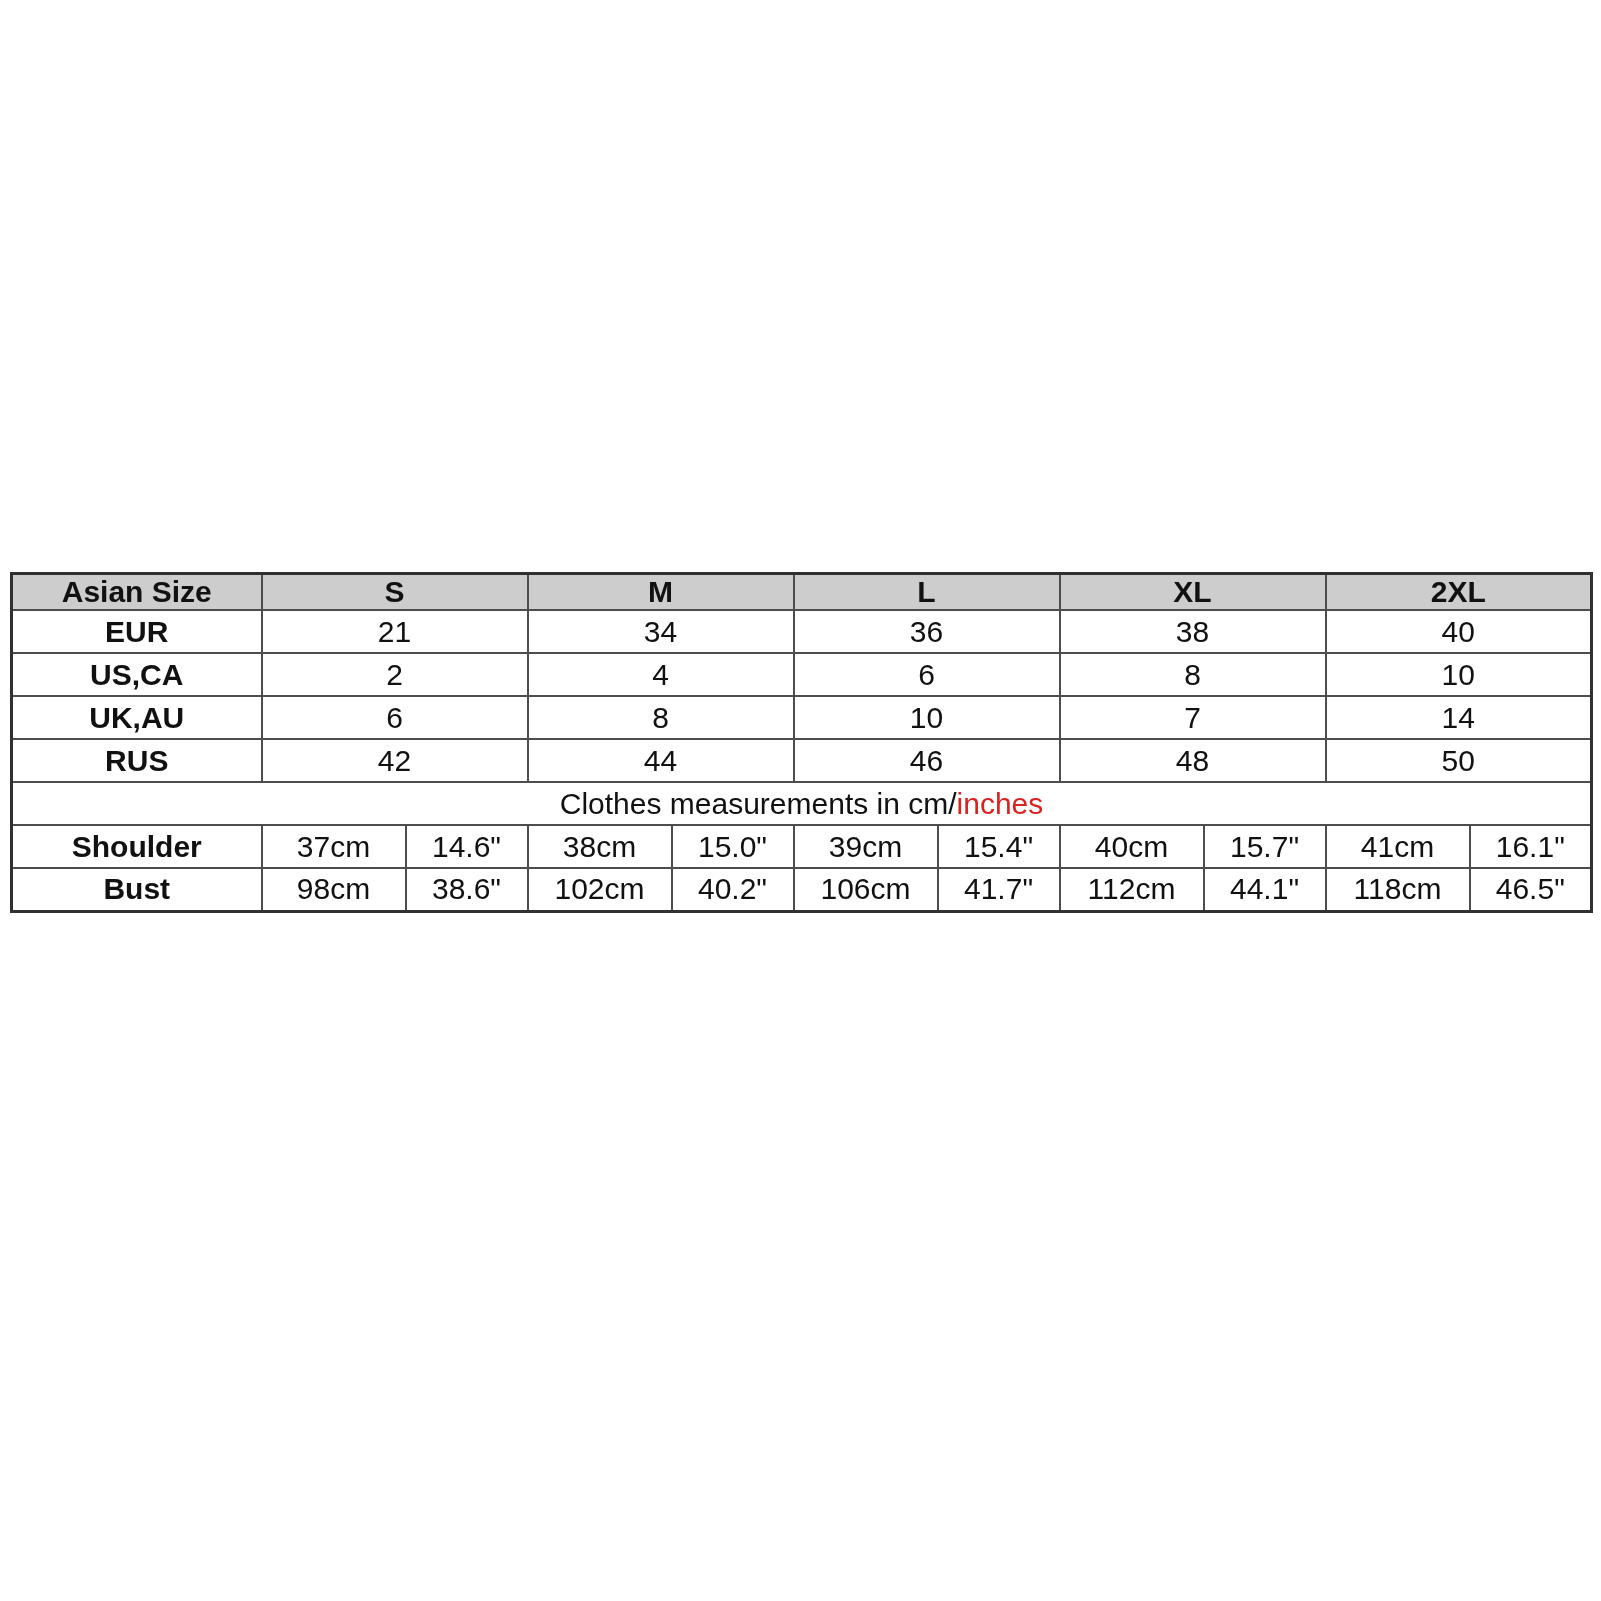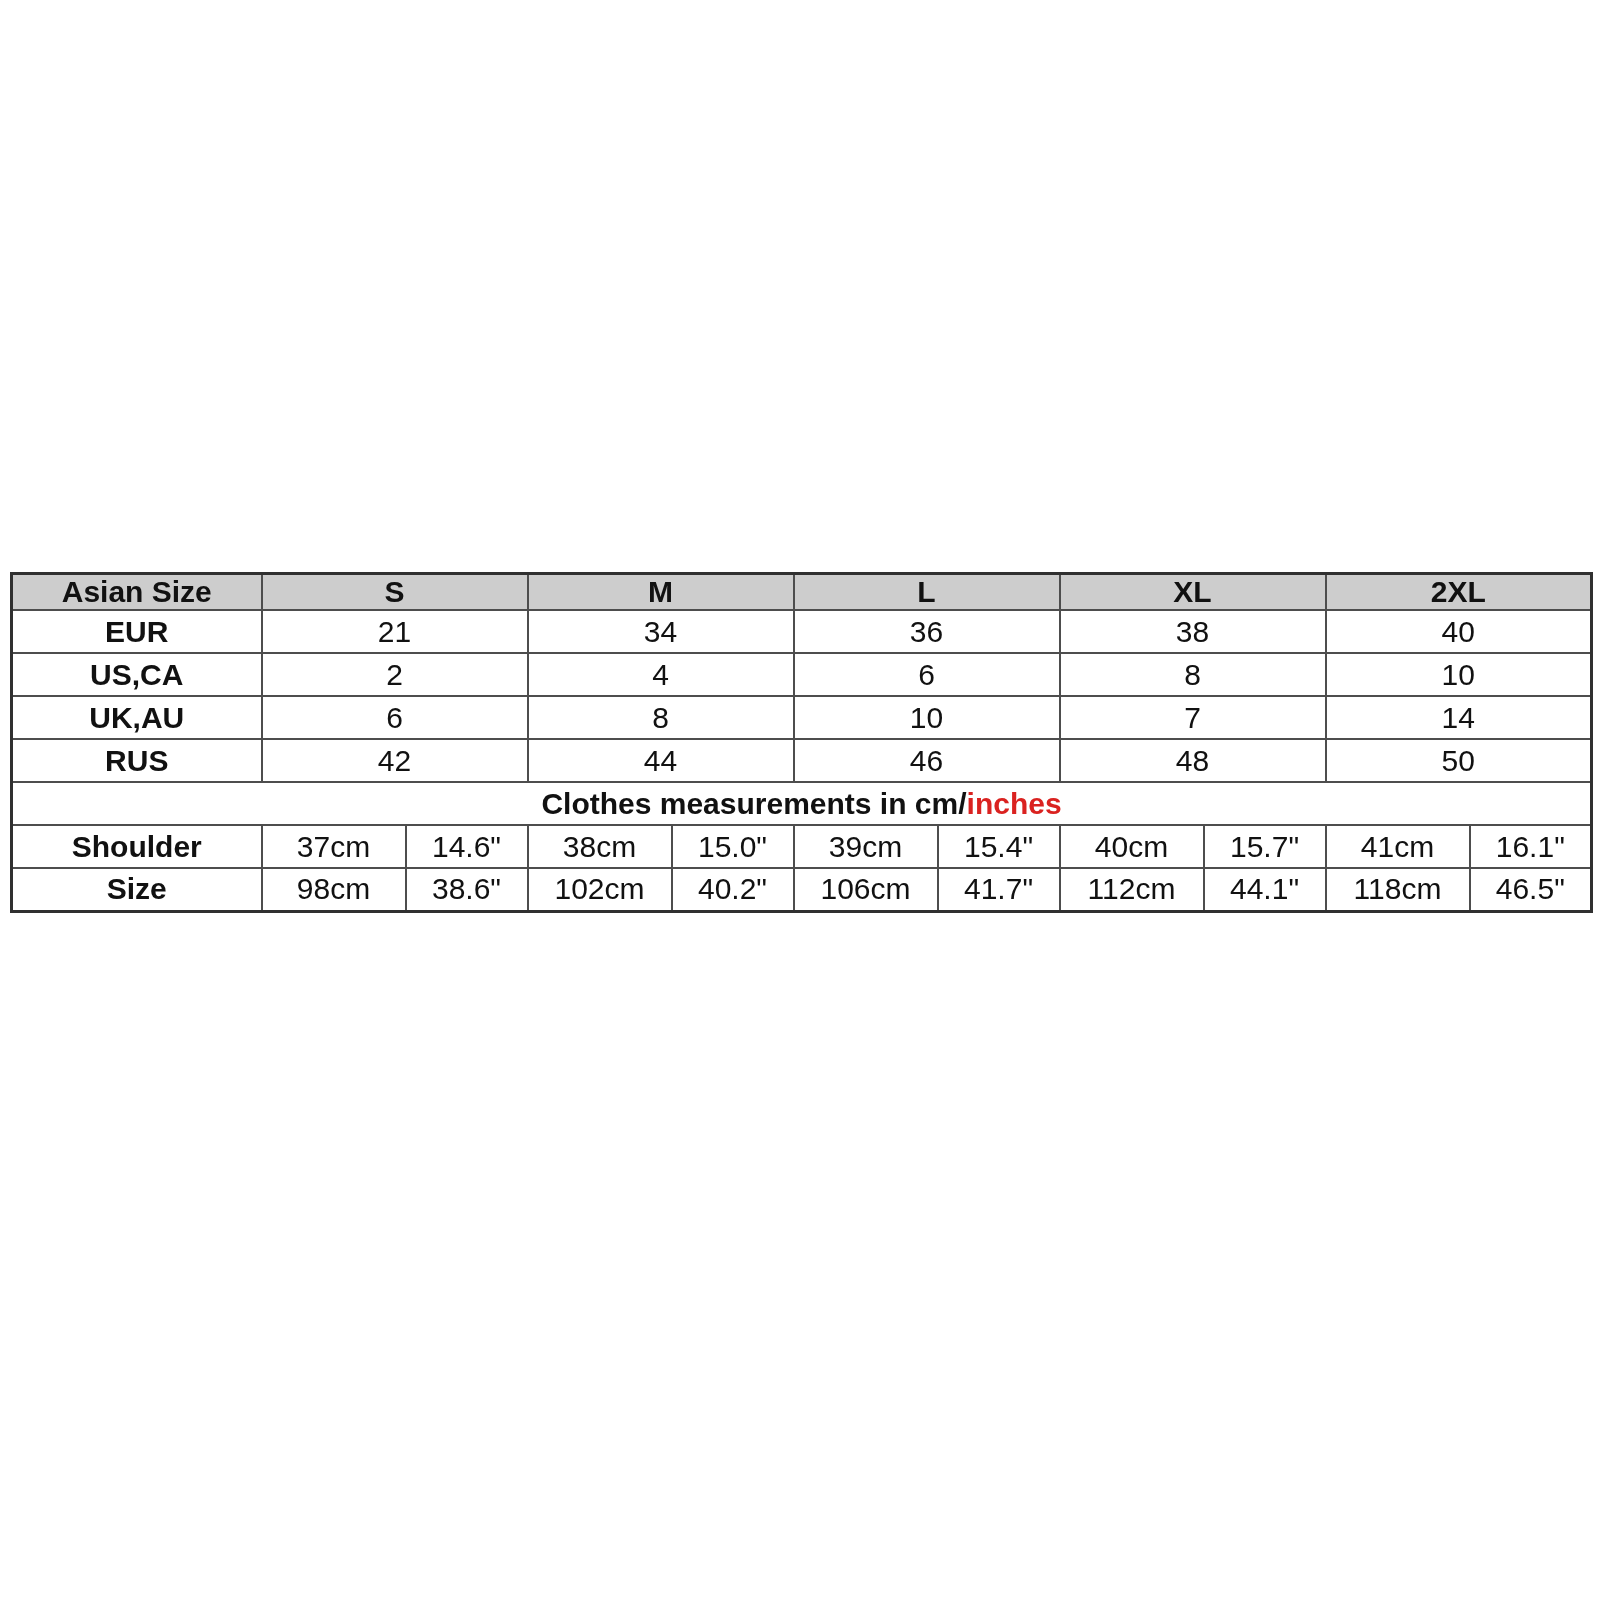--- a/index.html
+++ b/index.html
@@ -44,21 +44,21 @@
   tr.data-row {
     height: 43px;
   }
   td.row-label {
     text-align: left;
     font-weight: bold;
     padding-left: 8px;
   }
   td.section-title {
     text-align: left;
-    font-weight: bold;
+    font-weight: normal;
     padding-left: 8px;
   }
   .red-text {
     color: var(--red, #da2220);
   }
 </style>
 </head>
 <body>
 
 <div class="page">
@@ -135,21 +135,21 @@
       <td class="red-text">15.0"</td>
       <td>39cm</td>
       <td class="red-text">15.4"</td>
       <td>40cm</td>
       <td class="red-text">15.7"</td>
       <td>41cm</td>
       <td class="red-text">16.1"</td>
     </tr>
 
     <tr class="data-row">
-      <td class="row-label">Size</td>
+      <td class="row-label">Bust</td>
       <td>98cm</td>
       <td class="red-text">38.6"</td>
       <td>102cm</td>
       <td class="red-text">40.2"</td>
       <td>106cm</td>
       <td class="red-text">41.7"</td>
       <td>112cm</td>
       <td class="red-text">44.1"</td>
       <td>118cm</td>
       <td class="red-text">46.5"</td>

